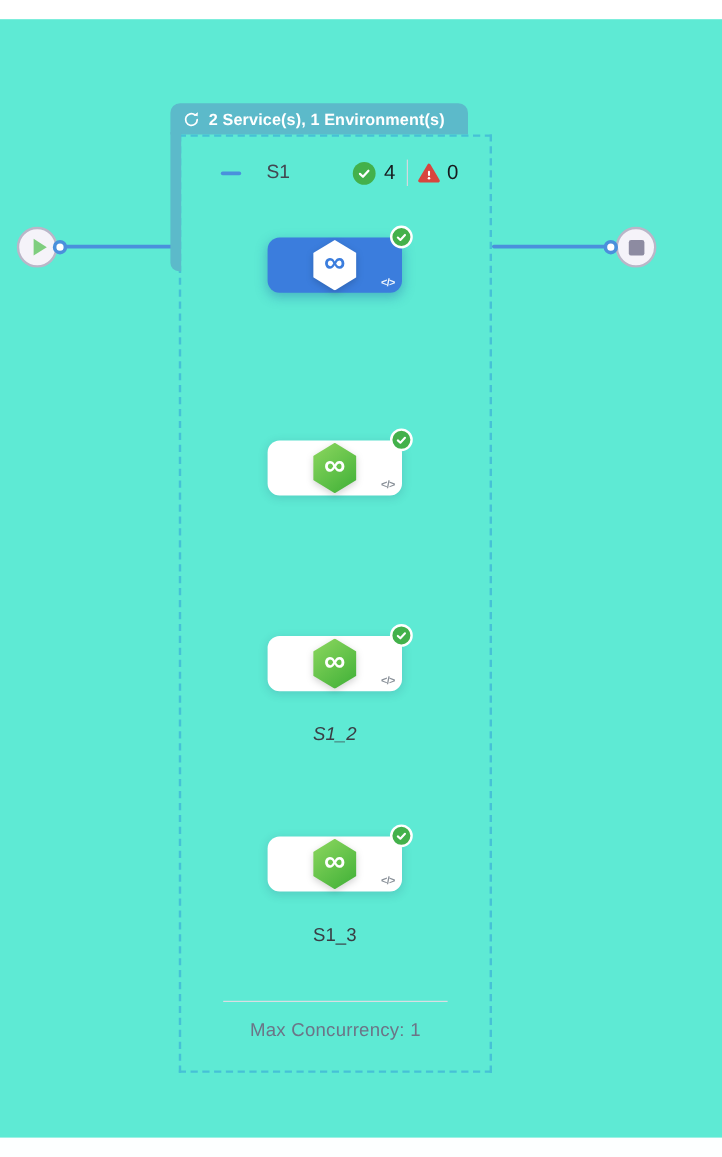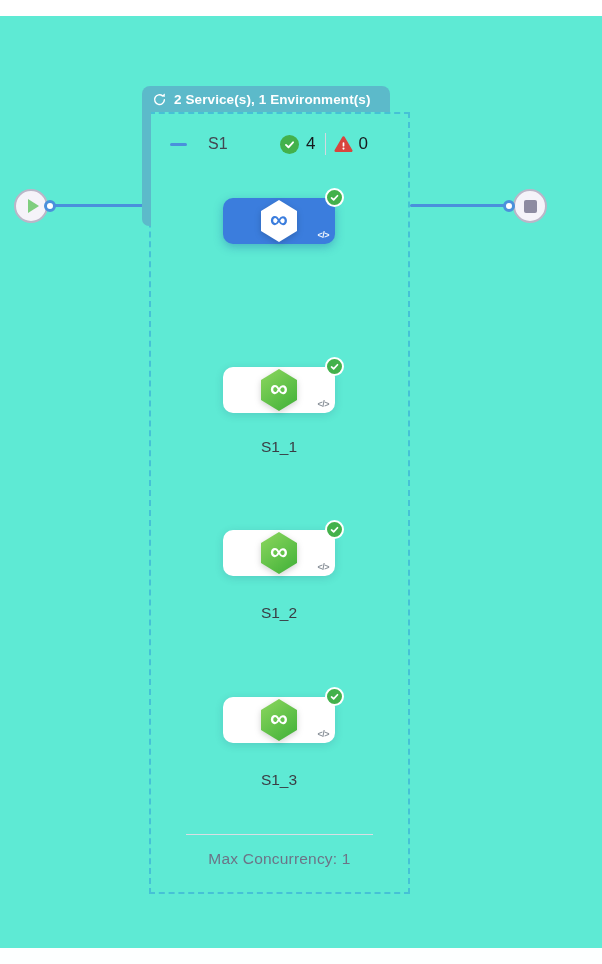--- a/index.html
+++ b/index.html
@@ -31,21 +31,21 @@
                gap:7px;padding:0 10px;z-index:2;}
   .group-badge span{color:#fff;font-size:13.5px;font-weight:bold;letter-spacing:.1px;}
   .badge-tail{position:absolute;left:142px;top:94px;width:9px;height:116px;background:#5CBACA;
               border-radius:0 0 0 7px;z-index:4;}
 
   
   .stage-box{position:absolute;left:149px;top:96px;width:261px;height:782px;box-sizing:border-box;
              border:2px dashed #46C1D6;z-index:3;}
 
   
-  .stage-header{position:absolute;left:170px;top:114px;width:198px;height:28px;
+  .stage-header{position:absolute;left:184px;top:114px;width:198px;height:28px;
                 display:flex;align-items:center;z-index:4;}
   .dash-ic{width:17px;height:3px;background:#4A90DC;border-radius:2px;}
   .stage-name{margin-left:21px;font-size:16px;color:#434651;}
   .status-group{margin-left:auto;display:flex;align-items:center;}
   .check-circle{width:19px;height:19px;border-radius:50%;background:#43B14B;
                 display:flex;align-items:center;justify-content:center;}
   .count{font-size:17px;font-weight:500;color:#17191D;margin-left:7px;}
   .vsep{width:1px;height:22px;background:#D3D9DF;margin:0 6px 0 9px;}
   .warn-ic{display:flex;margin-left:2px;}
   .count.err{margin-left:6px;}
@@ -149,36 +149,35 @@
           <span class="inf">∞</span>
         </span>
     </span>
     <div class="status-badge">
       <svg width="11" height="11" viewBox="0 0 14 14">
         <polyline points="3.2,7.6 5.9,10.1 10.8,4.8" fill="none" stroke="#fff" stroke-width="2.2" stroke-linecap="round" stroke-linejoin="round"></polyline>
       </svg>
     </div>
     <span class="code-ic">&lt;/&gt;</span>
   </div>
-  <div class="node-label" style="top:422px;">S1_1</div>
 
   <div class="node-card" style="top:514px;">
     <span class="hex-wrap">
       <span class="hex">
           <span class="inf">∞</span>
         </span>
     </span>
     <div class="status-badge">
       <svg width="11" height="11" viewBox="0 0 14 14">
         <polyline points="3.2,7.6 5.9,10.1 10.8,4.8" fill="none" stroke="#fff" stroke-width="2.2" stroke-linecap="round" stroke-linejoin="round"></polyline>
       </svg>
     </div>
     <span class="code-ic">&lt;/&gt;</span>
   </div>
-  <div class="node-label" style="top:588px;">S1_2</div>
+  <div class="node-label" style="top:588px;font-style:italic;">S1_2</div>
 
   <div class="node-card" style="top:681px;">
     <span class="hex-wrap">
       <span class="hex">
           <span class="inf">∞</span>
         </span>
     </span>
     <div class="status-badge">
       <svg width="11" height="11" viewBox="0 0 14 14">
         <polyline points="3.2,7.6 5.9,10.1 10.8,4.8" fill="none" stroke="#fff" stroke-width="2.2" stroke-linecap="round" stroke-linejoin="round"></polyline>

